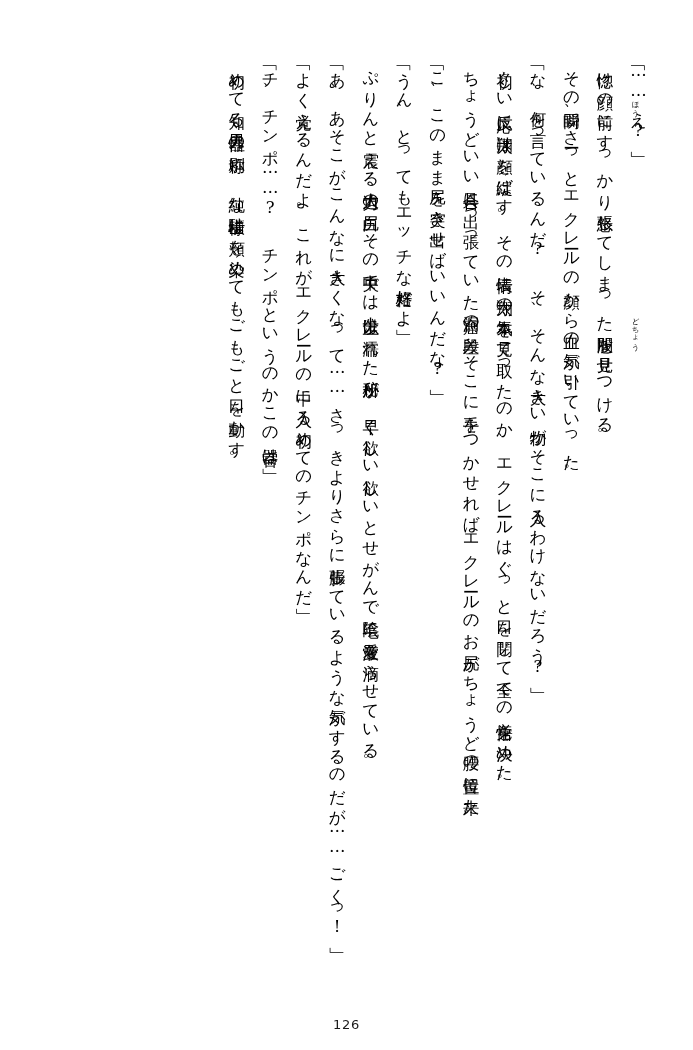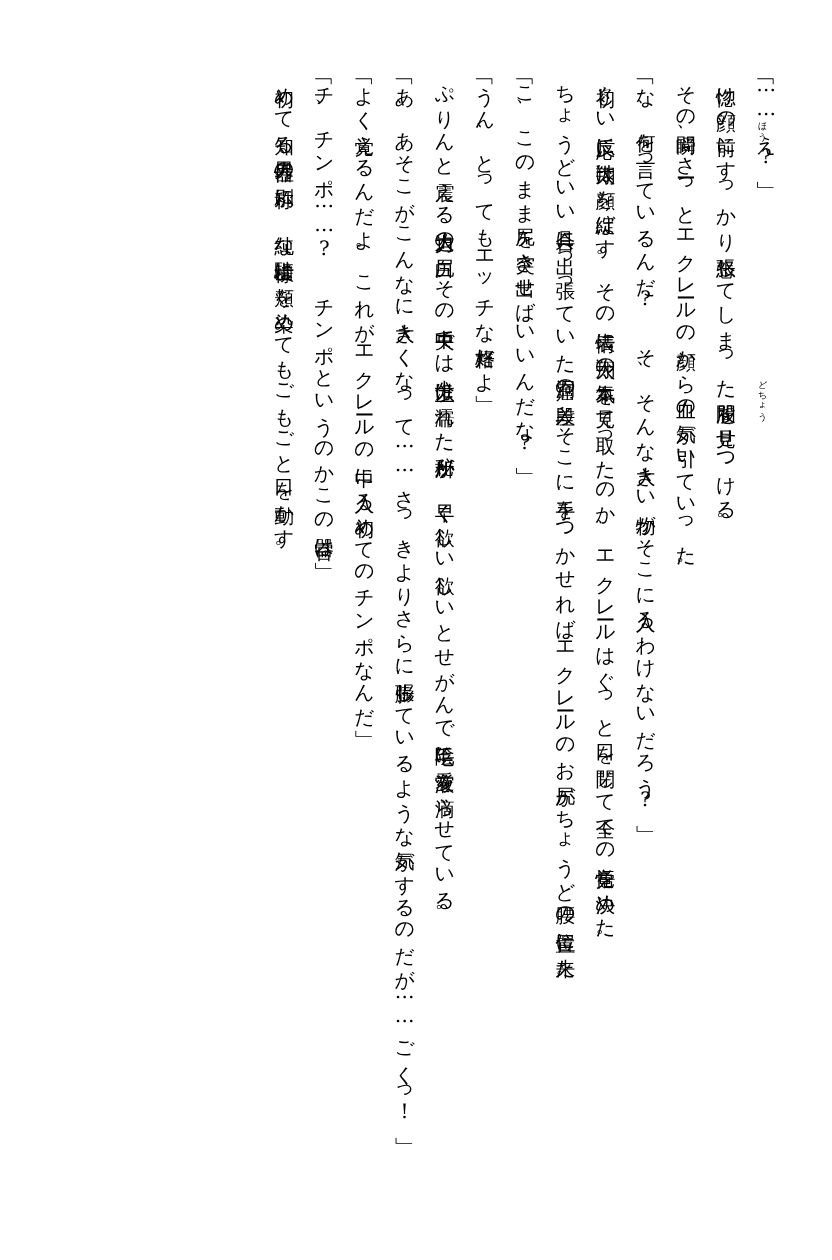--- a/index.html
+++ b/index.html
@@ -70,14 +70,15 @@
 ぷりんと震える大迫力の白尻。その中央では十分以上に濡れた秘所が、早く欲しい欲しいとせがんで陰毛に愛液を滴らせている。
 「あ、あそこがこんなに大きくなって……さっきよりさらに膨張しているような気がするのだが……ごくっ!」
 「よく覚えるんだよ。これがエクレールの中に入る初めてのチンポなんだ」
 「チ、チンポ……? チンポというのかこの器官は」
 初めて知る男性器の別称に、純な騎士様は頬を染めてもごもごと口を動かす。</div>
 
   <div class="ruby-line" style="top:96px; right:54px;">ほう</div>
 
   <div class="ruby-line" style="top:312px; right:54px;">どちょう</div>
 
+  <div class="page-number">126</div>
 
 </div>
 
 </body></html>

